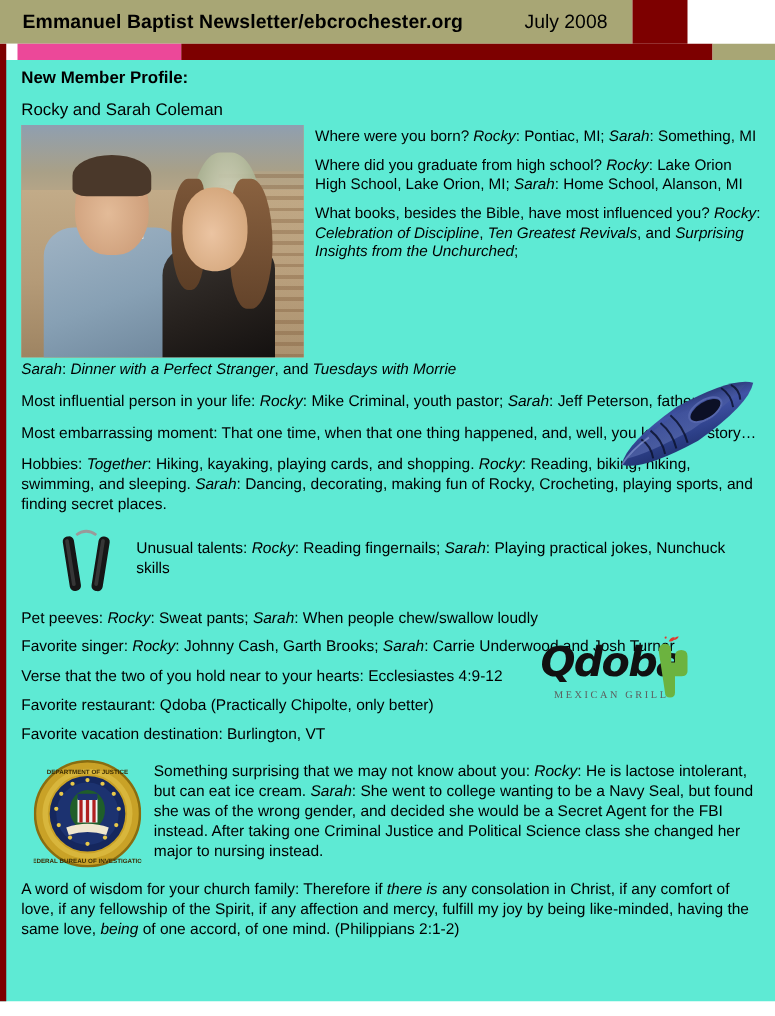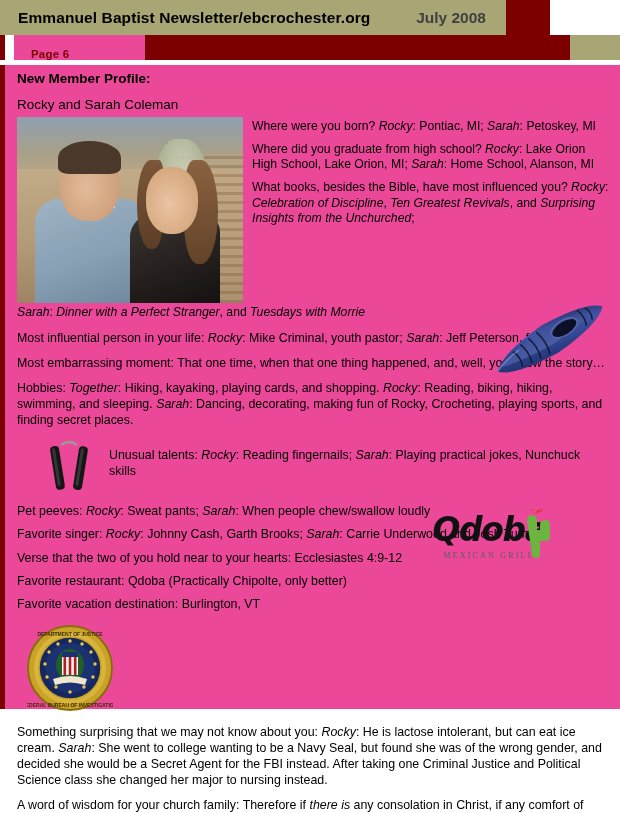--- a/index.html
+++ b/index.html
@@ -28,22 +28,22 @@
     justify-content: space-between;
     padding: 0 14px 0 18px;
   }
   .masthead-title {
     font-size: 15.5px; font-weight: bold;
     letter-spacing: 0.1px;
     color: #000;
     white-space: nowrap;
   }
   .masthead-date {
-    font-size: 15.5px; font-weight: bold;
-    color: #404040; white-space: nowrap;
+    font-size: 15.5px; font-weight: normal;
+    color: #000000; white-space: nowrap;
     padding-right: 6px;
   }
   .masthead-block-red {
     width: 50px; height: 35px;
     background: #7d0000;
   }
 
   
   .pageband {
     position: absolute; left: 0; top: 35px;
@@ -67,23 +67,23 @@
   }
   .pageband-red {
     flex: 1; height: 25px; background: #7d0000;
   }
   .pageband-block-olive {
     width: 50px; height: 25px; background: #a8a675;
   }
 
   
   .page-body {
-    position: absolute; left: 0; top: 65px;
-    width: 620px; height: 644px;
-    background: #ec4899;
+    position: absolute; left: 0; top: 48px;
+    width: 620px; height: 753px;
+    background: #5eead4;
     border-left: 5px solid #7d0000;
     padding: 6px 10px 0 12px;
   }
 
   
   .lbl { font-weight: normal; }
   .it  { font-style: italic; }
 
   .profile-head {
     font-size: 13.5px; font-weight: bold;
@@ -235,21 +235,20 @@
     font-family: "Liberation Serif", serif;
   }
   .cactus {
     position: absolute; right: -4px; top: -4px;
   }
 
   
   .fbi-row {
     display: flex; align-items: flex-start; gap: 10px;
     margin-top: 11px;
-    flex-direction: column;
   }
   .fbi-seal {
     flex: 0 0 86px; width: 86px; height: 86px;
     margin-left: 10px; margin-top: 2px;
   }
   .fbi-text { flex: 1; font-size: 12.4px; line-height: 1.3; padding-top: 3px; }
 
   .final-para {
     font-size: 12.4px; line-height: 1.3;
     margin: 9px 0 0 0;
@@ -292,21 +291,21 @@
       <div class="ph-man-head"></div>
       <div class="ph-man-hair"></div>
       <div class="ph-woman-body"></div>
       <div class="ph-woman-hair-l"></div>
       <div class="ph-woman-hair-r"></div>
       <div class="ph-woman-head"></div>
     </div>
 
     <div class="qa-col">
 
-      <p class="qa"><span class="lbl">Where were you born?</span> <span class="it">Rocky</span><span>: Pontiac, MI;</span> <span class="it">Sarah</span><span>: Petoskey, MI</span></p>
+      <p class="qa"><span class="lbl">Where were you born?</span> <span class="it">Rocky</span><span>: Pontiac, MI;</span> <span class="it">Sarah</span><span>: Something, MI</span></p>
 
       <p class="qa"><span class="lbl">Where did you graduate from high school?</span> <span class="it">Rocky</span><span>: Lake Orion High School, Lake Orion, MI;</span> <span class="it">Sarah</span><span>: Home School, Alanson, MI</span></p>
 
 
       <p class="qa"><span class="lbl">What books, besides the Bible, have most influenced you?</span> <span class="it">Rocky</span>: <span class="it">Celebration of Discipline</span><span>, </span><span class="it">Ten Greatest Revivals</span><span>, and </span><span class="it">Surprising Insights from the Unchurched</span><span>;</span></p>
 
     </div>
   </div>
 
   <p class="cont-line"><span class="it">Sarah</span>: <span class="it">Dinner with a Perfect Stranger</span><span>, and </span><span class="it">Tuesdays with Morrie</span></p>

